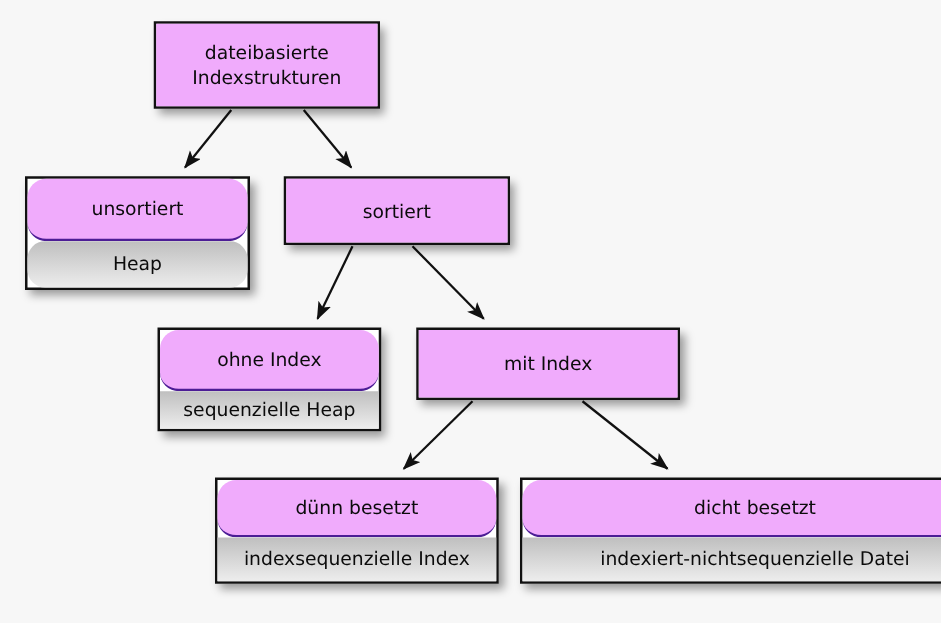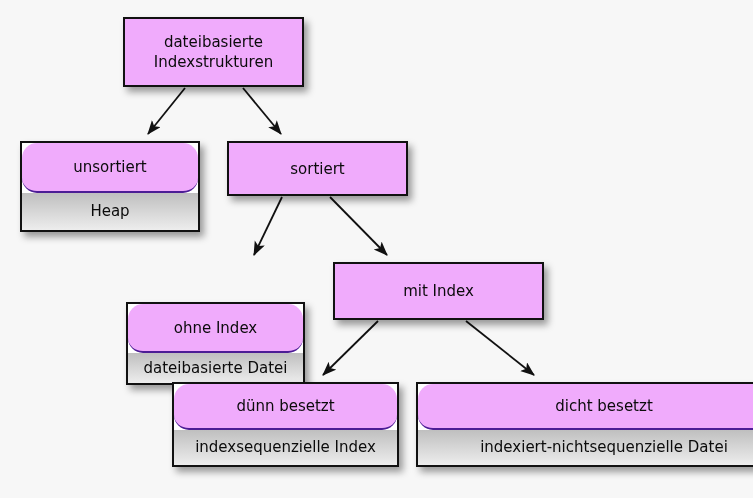--- a/index.html
+++ b/index.html
@@ -100,30 +100,30 @@
     <div class="node-head">
       <span>
         <span class="head-line">dateibasierte</span>
         <span class="head-line">Indexstrukturen</span>
       </span>
     </div>
   </div>
 
   <div class="node has-sub" style="left:20px; top:141px; width:180px; height:91px;">
     <div class="node-head">unsortiert</div>
-    <div class="node-sub" style="height:37px;">Heap</div>
+    <div class="node-sub" style="height:37px;border-radius:14px;">Heap</div>
   </div>
 
   <div class="node" style="left:227px; top:141px; width:181px; height:55px;">
     <div class="node-head">sortiert</div>
   </div>
 
-  <div class="node has-sub" style="left:126px; top:262px; width:179px; height:83px;margin-top:40px;">
+  <div class="node has-sub" style="left:126px; top:262px; width:179px; height:83px;">
     <div class="node-head">ohne Index</div>
-    <div class="node-sub" style="height:30px;">dateibasierte Datei</div>
+    <div class="node-sub" style="height:30px;">sequenzielle Heap</div>
   </div>
 
   <div class="node" style="left:333px; top:262px; width:211px; height:58px;">
     <div class="node-head">mit Index</div>
   </div>
 
   <div class="node has-sub" style="left:172px; top:382px; width:227px; height:85px;">
     <div class="node-head">dünn besetzt</div>
     <div class="node-sub" style="height:35px;">indexsequenzielle Index</div>
   </div>

